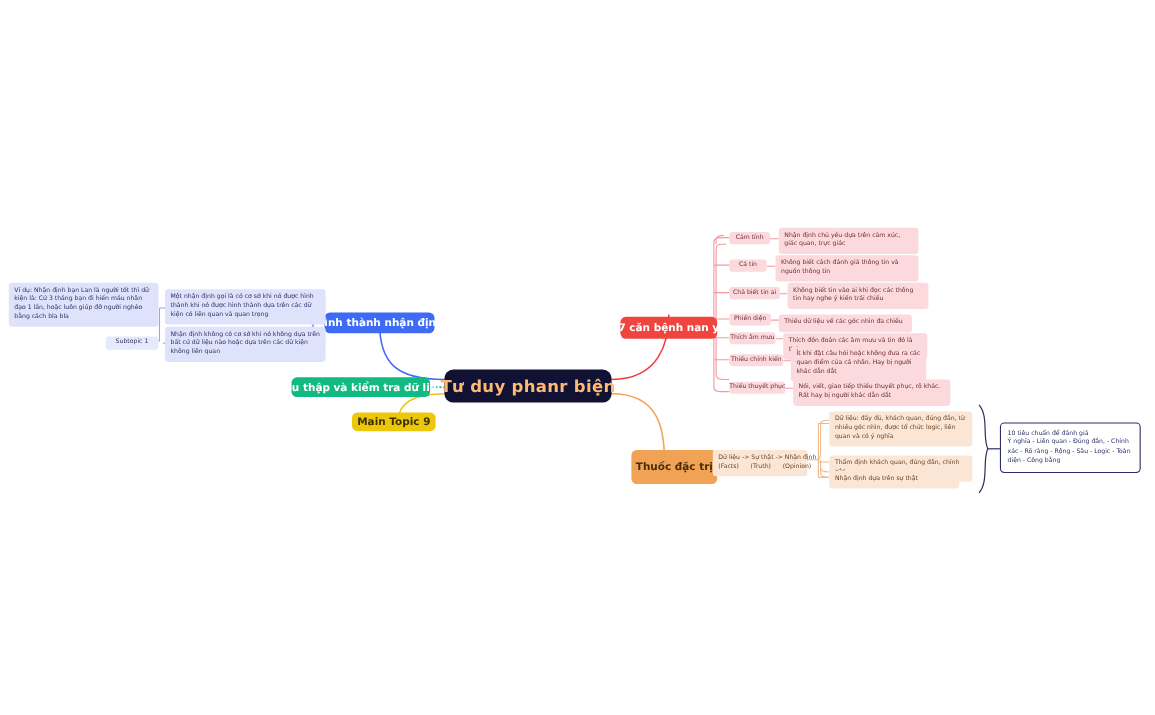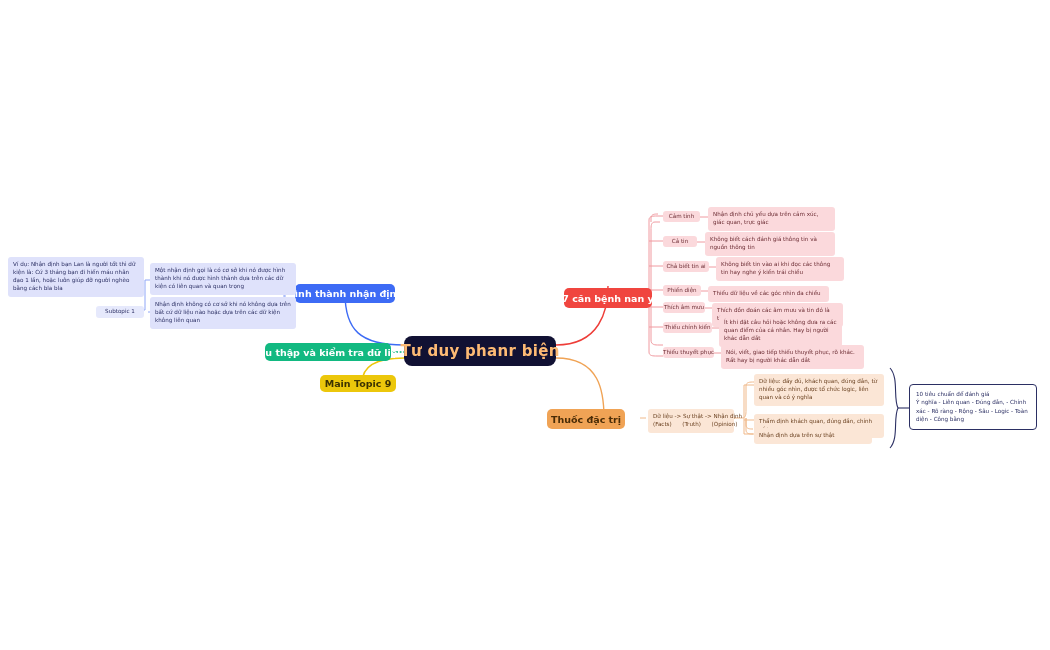--- a/index.html
+++ b/index.html
@@ -123,21 +123,21 @@
   <div class="node tag pink" style="left:663px;top:347px;width:51px;height:11px;">Thiếu thuyết phục</div>
 
   <div class="node leaf pink" style="left:708px;top:207px;width:127px;">Nhận định chủ yếu dựa trên cảm xúc, giác quan, trực giác</div>
   <div class="node leaf pink" style="left:705px;top:232px;width:130px;">Không biết cách đánh giá thông tin và nguồn thông tin</div>
   <div class="node leaf pink" style="left:716px;top:257px;width:128px;">Không biết tin vào ai khi đọc các thông tin hay nghe ý kiến trái chiều</div>
   <div class="node leaf pink" style="left:708px;top:286px;width:121px;">Thiếu dữ liệu về các góc nhìn đa chiều</div>
   <div class="node leaf pink" style="left:712px;top:303px;width:131px;">Thích đồn đoán các âm mưu và tin đó là thật</div>
   <div class="node leaf pink" style="left:719px;top:315px;width:123px;">Ít khi đặt câu hỏi hoặc không đưa ra các quan điểm của cá nhân. Hay bị người khác dẫn dắt</div>
   <div class="node leaf pink" style="left:721px;top:345px;width:143px;">Nói, viết, giao tiếp thiếu thuyết phục, rõ khác. Rất hay bị người khác dẫn dắt</div>
 
-  <div class="node pill orange" style="left:547px;top:409px;width:78px;height:20px;">Thuốc đặc trị</div>
+  <div class="node pill orange" style="left:574px;top:409px;width:78px;height:31px;">Thuốc đặc trị</div>
 
   <div class="node leaf peach" style="left:648px;top:409px;width:86px;white-space:pre;">Dữ liệu -&gt; Sự thật -&gt; Nhận định
 (Facts)      (Truth)      (Opinion)</div>
 
   <div class="node leaf peach" style="left:754px;top:374px;width:130px;">Dữ liệu: đầy đủ, khách quan, đúng đắn, từ nhiều góc nhìn, được tổ chức logic, liên quan và có ý nghĩa</div>
   <div class="node leaf peach" style="left:754px;top:414px;width:130px;">Thẩm định khách quan, đúng đắn, chính xác,</div>
   <div class="node leaf peach" style="left:754px;top:428px;width:118px;">Nhận định dựa trên sự thật</div>
 
   <div class="node crit" style="left:909px;top:384px;width:128px;white-space:pre-wrap;">10 tiêu chuẩn để đánh giá
 Ý nghĩa - Liên quan - Đúng đắn, - Chính xác - Rõ ràng - Rộng - Sâu - Logic - Toàn diện - Công bằng</div>

